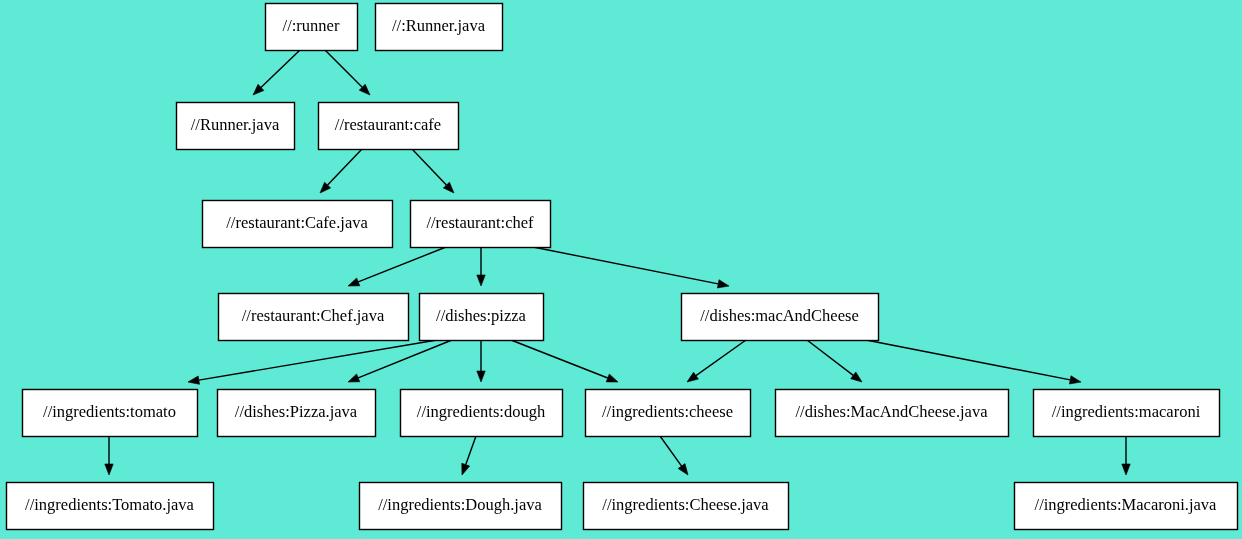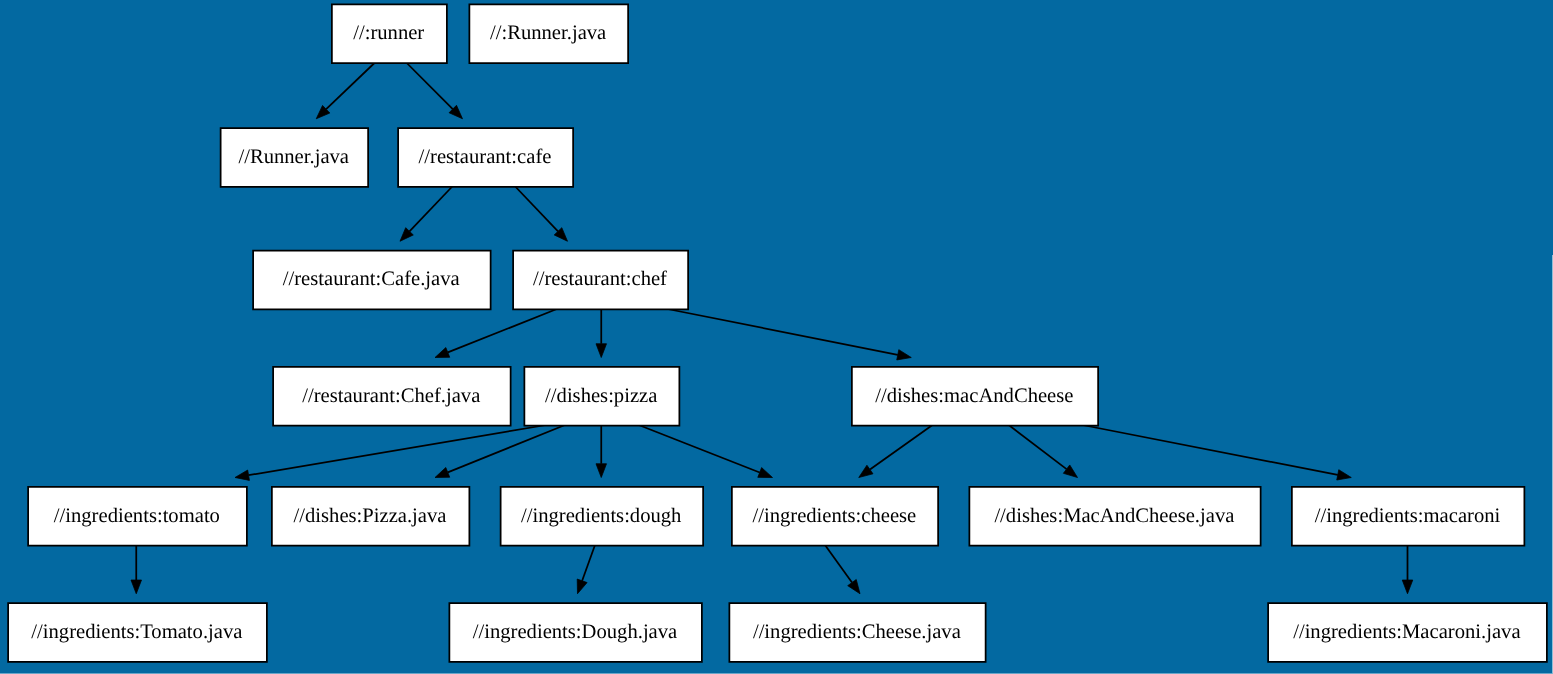--- a/index.html
+++ b/index.html
@@ -4,21 +4,21 @@
 <style>
   html, body {
     margin: 0;
     padding: 0;
     background: #ffffff;
   }
   #graph-root {
     position: relative;
     width: 1242px;
     height: 539px;
-    background: #0369a1;
+    background: #5eead4;
     overflow: hidden;
     font-family: "Liberation Serif", "DejaVu Serif", serif;
   }
   svg#dep-graph {
     display: block;
     width: 1242px;
     height: 539px;
   }
   .node-box {
     fill: #ffffff;

